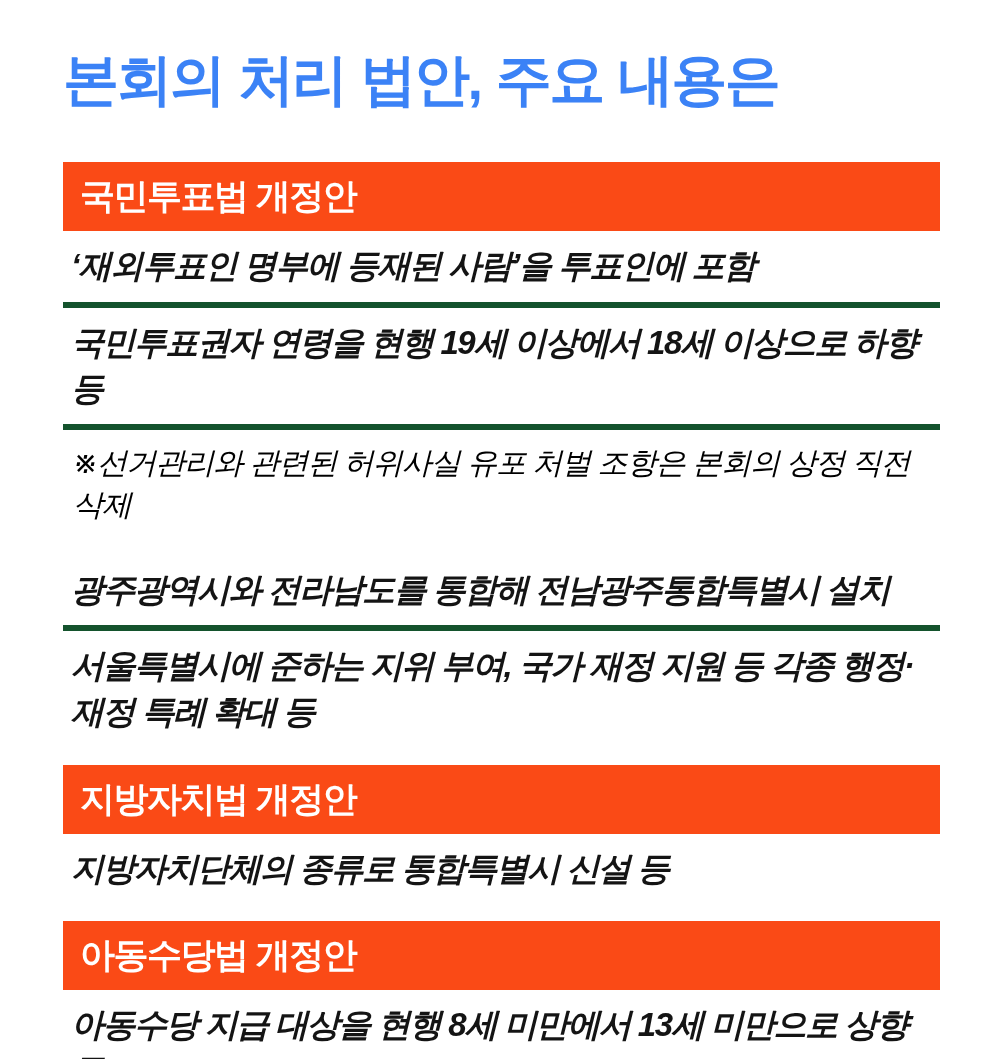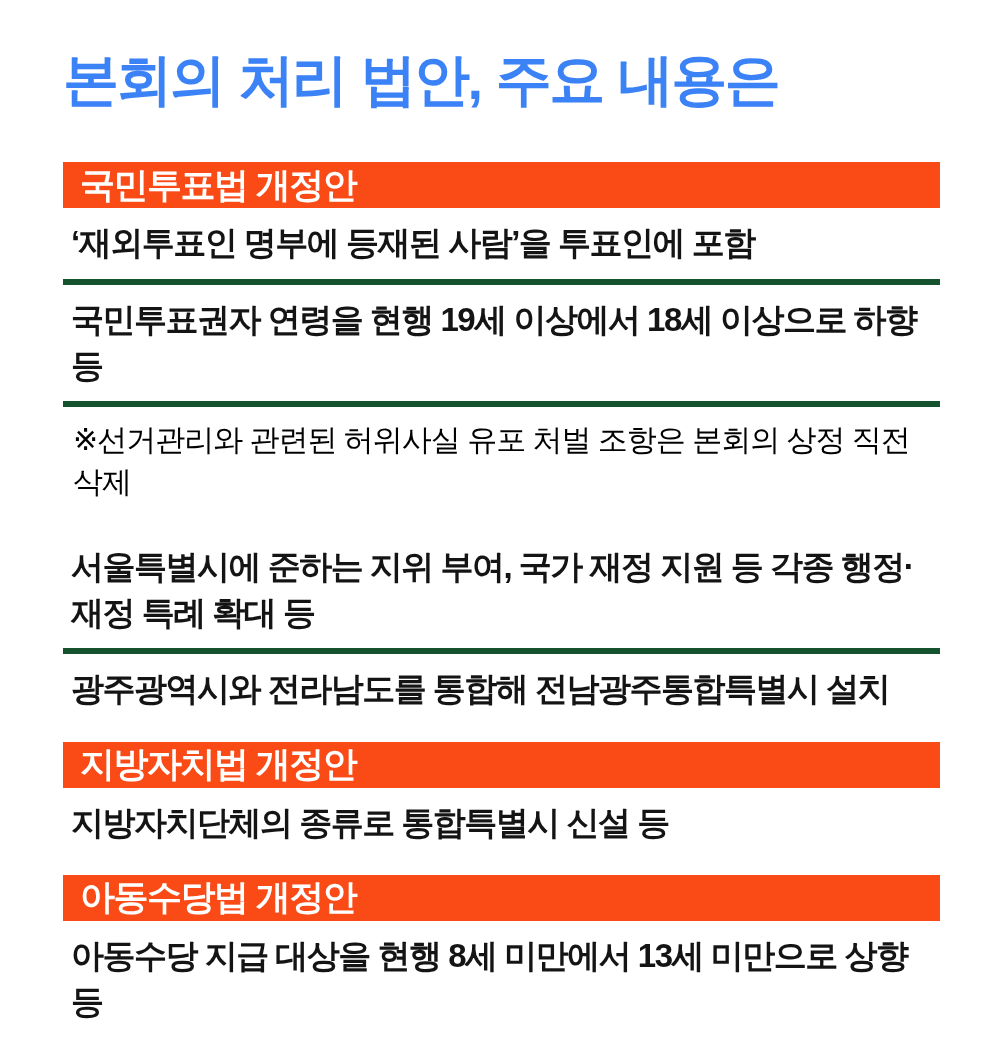--- a/index.html
+++ b/index.html
@@ -21,41 +21,42 @@
     color: #3b82f6;
     line-height: 1.15;
     margin-bottom: 50px;
     word-spacing: 2px;
   }
   .section {
     margin-bottom: 17px;
   }
   .section-header {
     background: var(--accent, #FA4A16);
-    height: 46px;
+    height: 69px;
     display: flex;
     align-items: center;
     padding-left: 17px;
   }
   .section-header .hdr-text {
     color: #ffffff;
     font-size: 35px;
     font-weight: 700;
     letter-spacing: -1.5px;
   }
   .row {
     display: flex;
     align-items: center;
     min-height: 64px;
     padding: 12px 6px 12px 8px;
     font-size: 33px;
     font-weight: 700;
     letter-spacing: -1.5px;
     line-height: 1.4;
     color: #141414;
+    font-style: italic;
   }
   .row + .row {
     border-top: 6px solid #14532d;
   }
   .row.note {
     font-size: 30px;
     font-weight: 400;
     letter-spacing: -1px;
     color: #000000;
     padding-left: 10px;
@@ -71,22 +72,22 @@
   <div class="section">
     <div class="section-header">
       <span class="hdr-text">국민투표법 개정안</span>
     </div>
     <div class="row">‘재외투표인 명부에 등재된 사람’을 투표인에 포함</div>
     <div class="row">국민투표권자 연령을 현행 19세 이상에서 18세 이상으로 하향 등</div>
     <div class="row note">※선거관리와 관련된 허위사실 유포 처벌 조항은 본회의 상정 직전 삭제</div>
   </div>
 
   <div class="section">
+    <div class="row">광주광역시와 전라남도를 통합해 전남광주통합특별시 설치</div>
     <div class="row">서울특별시에 준하는 지위 부여, 국가 재정 지원 등 각종 행정·재정 특례 확대 등</div>
-    <div class="row">광주광역시와 전라남도를 통합해 전남광주통합특별시 설치</div>
   </div>
 
   <div class="section">
     <div class="section-header">
       <span class="hdr-text">지방자치법 개정안</span>
     </div>
     <div class="row">지방자치단체의 종류로 통합특별시 신설 등</div>
   </div>
 
   <div class="section">

